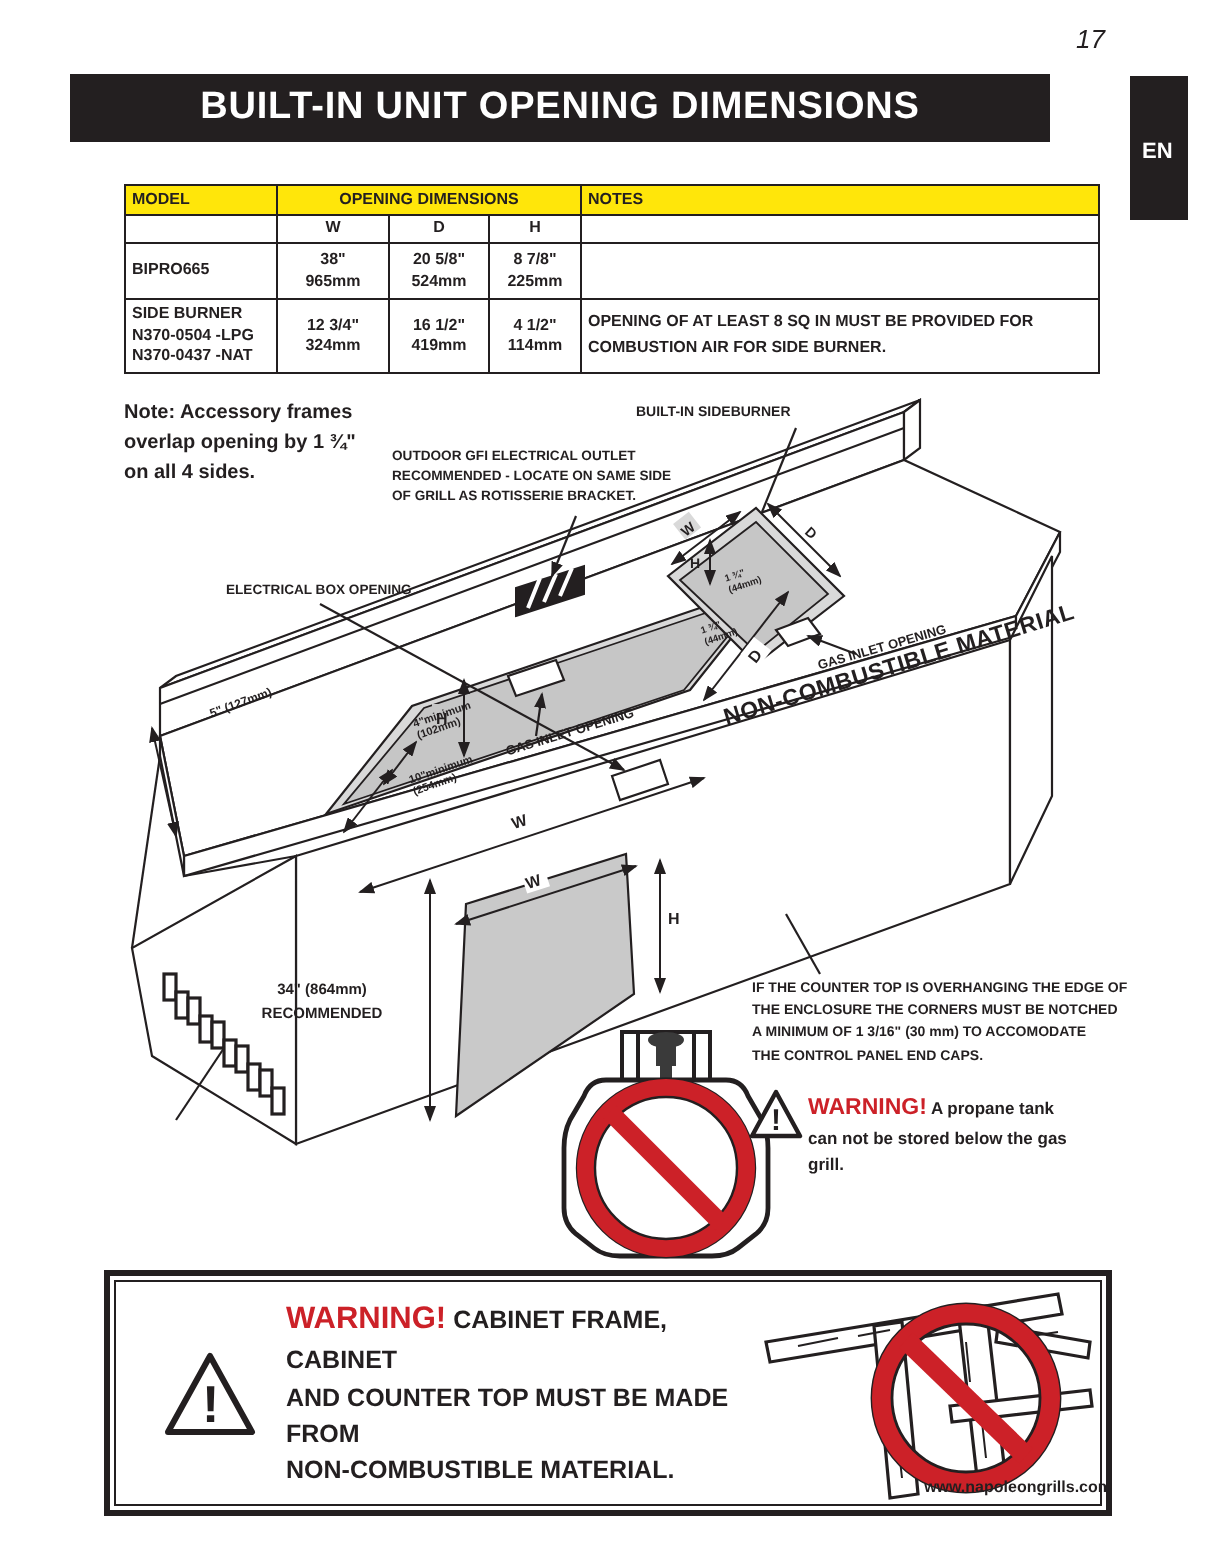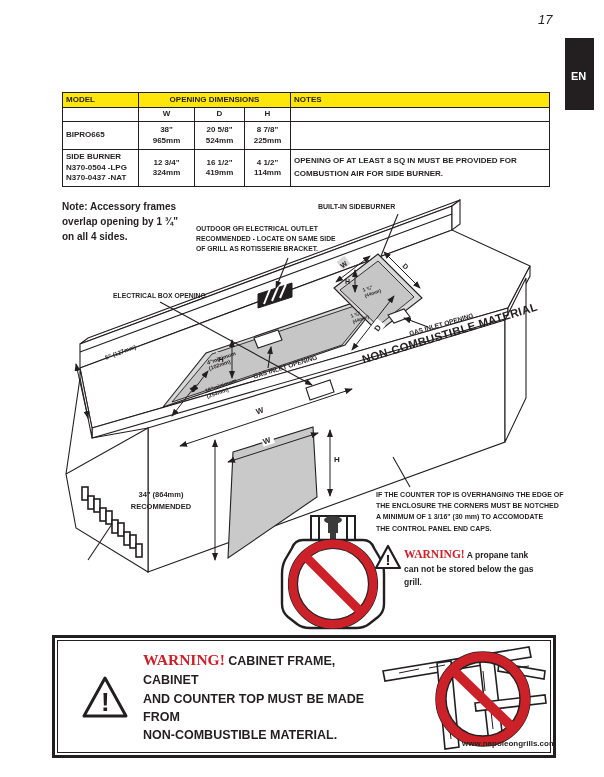--- a/index.html
+++ b/index.html
@@ -17,21 +17,21 @@
   table.spec{position:absolute;left:62px;top:92px;width:487px;border-collapse:collapse;table-layout:fixed;
              font-size:8px;font-weight:700;}
   table.spec td{border:1px solid #231f20;padding:1px 3px;vertical-align:middle;line-height:1.3;}
   table.spec .yellow{background:#ffe60a;}
   table.spec .ctr{text-align:center;}
   
   .lbl{position:absolute;font-weight:700;color:#231f20;white-space:nowrap;line-height:1.45;transform-origin:0 0;}
   .note{font-size:10px;line-height:1.5;}
   .tiny{line-height:1.15;}
   .noncomb{font-size:11.5px;letter-spacing:.3px;}
-  .warn-red{color:#cc2128;font-family:Liberation Serif, serif;}
+  .warn-red{color:#cc2128;}
   .propane-warn{line-height:1.5;font-size:8.5px;white-space:nowrap;}
   .propane-warn .warn-red{font-size:11.5px;}
   
   .warnbox{position:absolute;left:52px;top:635px;width:498px;height:117px;border:3px solid #231f20;
            display:flex;align-items:center;}
   .warnbox::after{content:"";position:absolute;inset:2px;border:1.5px solid #231f20;pointer-events:none;}
   .warnbox .tri{margin-left:26px;flex:0 0 auto;}
   .warnbox .txt{margin-left:14px;width:292px;font-weight:700;font-size:12.5px;line-height:1.45;}
   .warnbox .txt .warn-red{font-size:15.5px;}
   .warnbox .art{margin-left:auto;margin-right:6px;flex:0 0 auto;}
@@ -43,20 +43,23 @@
   svg .dim{stroke:#231f20;stroke-width:1;fill:none;}
   svg text{font-family:"Liberation Sans",sans-serif;font-weight:700;fill:#231f20;}
 </style>
 </head>
 <body>
 
 <div class="page">
 
   <div class="pagenum">17</div>
 
+  <div class="titlebar">
+    <span>BUILT-IN UNIT OPENING DIMENSIONS</span>
+  </div>
 
   <div class="entab">
     <span>EN</span>
   </div>
 
   <table class="spec">
     <colgroup>
         <col style="width:76px">
         <col style="width:56px">
         <col style="width:50px">

